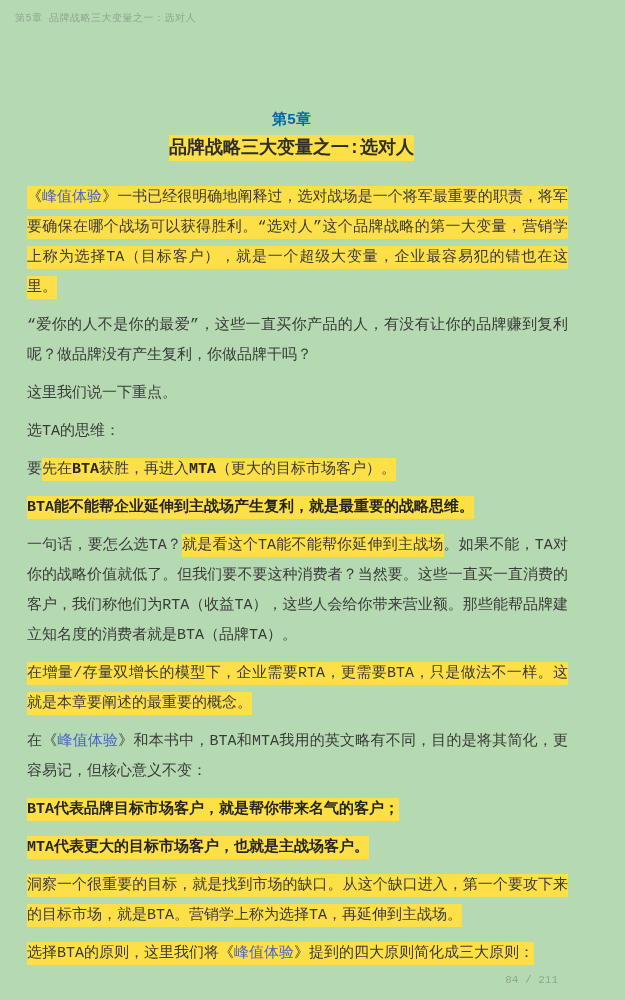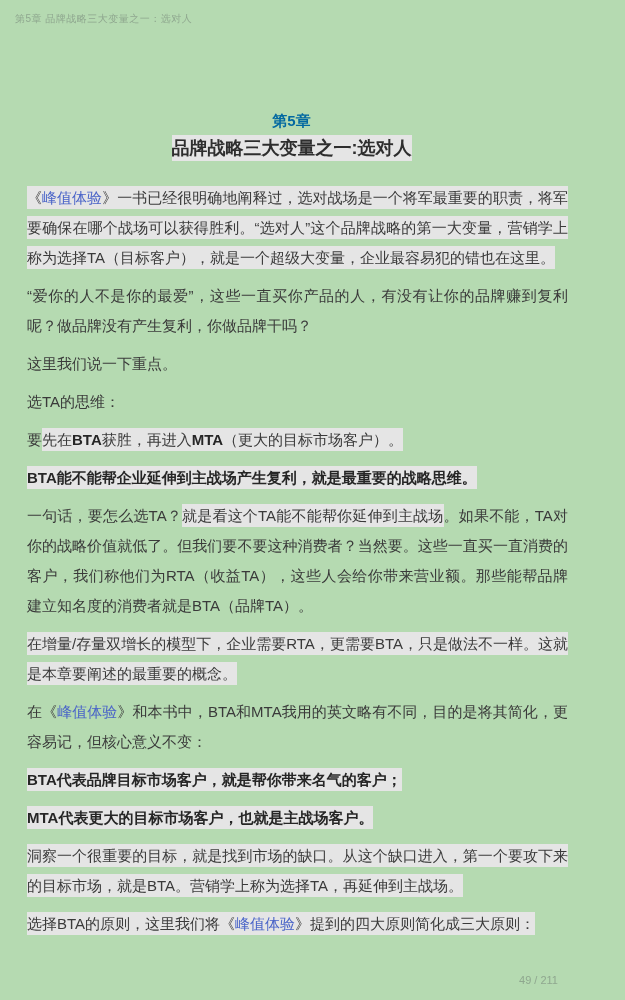--- a/index.html
+++ b/index.html
@@ -1,21 +1,21 @@
 <!DOCTYPE html>
 <html><head>
 <meta charset="utf-8">
 <style>
   html,body{margin:0;padding:0;}
   body{background:#b5dab1;}
   .page{
     position:relative;
     width:583px;height:1000px;
     background:#b5dab1;
-    font-family:Liberation Sans, sans-serif;
+    font-family:Liberation Mono, monospace;
     color:#3a3a3a;
     overflow:hidden;
     box-sizing:border-box;
   }
   .chapter-header{
     padding:12px 15px 0 15px;
     font-size:10px;
     line-height:14px;
     color:#8fa78f;
     letter-spacing:0.5px;
@@ -38,21 +38,21 @@
     line-height:26px;
   }
   .content{
     padding:22px 15px 0 15px;
     font-size:15px;
     line-height:30px;
     text-align:justify;
   }
   .content p{margin:0 0 8px 12px;}
   .hl{
-    background:#e5e5e5;
+    background:#fde047;
     padding:3px 0;
     -webkit-box-decoration-break:clone;
     box-decoration-break:clone;
   }
   .b{font-weight:bold;color:#262626;}
   .link{color:#4a64c8;}
   .page-indicator{
     position:absolute;
     right:25px;
     bottom:14px;
@@ -96,15 +96,15 @@
     <p><span class="hl b">BTA代表品牌目标市场客户，就是帮你带来名气的客户；</span></p>
 
     <p><span class="hl b">MTA代表更大的目标市场客户，也就是主战场客户。</span></p>
 
     <p><span class="hl">洞察一个很重要的目标，就是找到市场的缺口。从这个缺口进入，第一个要攻下来的目标市场，就是BTA。营销学上称为选择TA，再延伸到主战场。</span></p>
 
     <p><span class="hl">选择BTA的原则，这里我们将《</span><span class="hl link">峰值体验</span><span class="hl">》提到的四大原则简化成三大原则：</span></p>
 
   </div>
 
-  <div class="page-indicator">49 / 211</div>
+  <div class="page-indicator">84 / 211</div>
 
 </div>
 
 </body></html>

